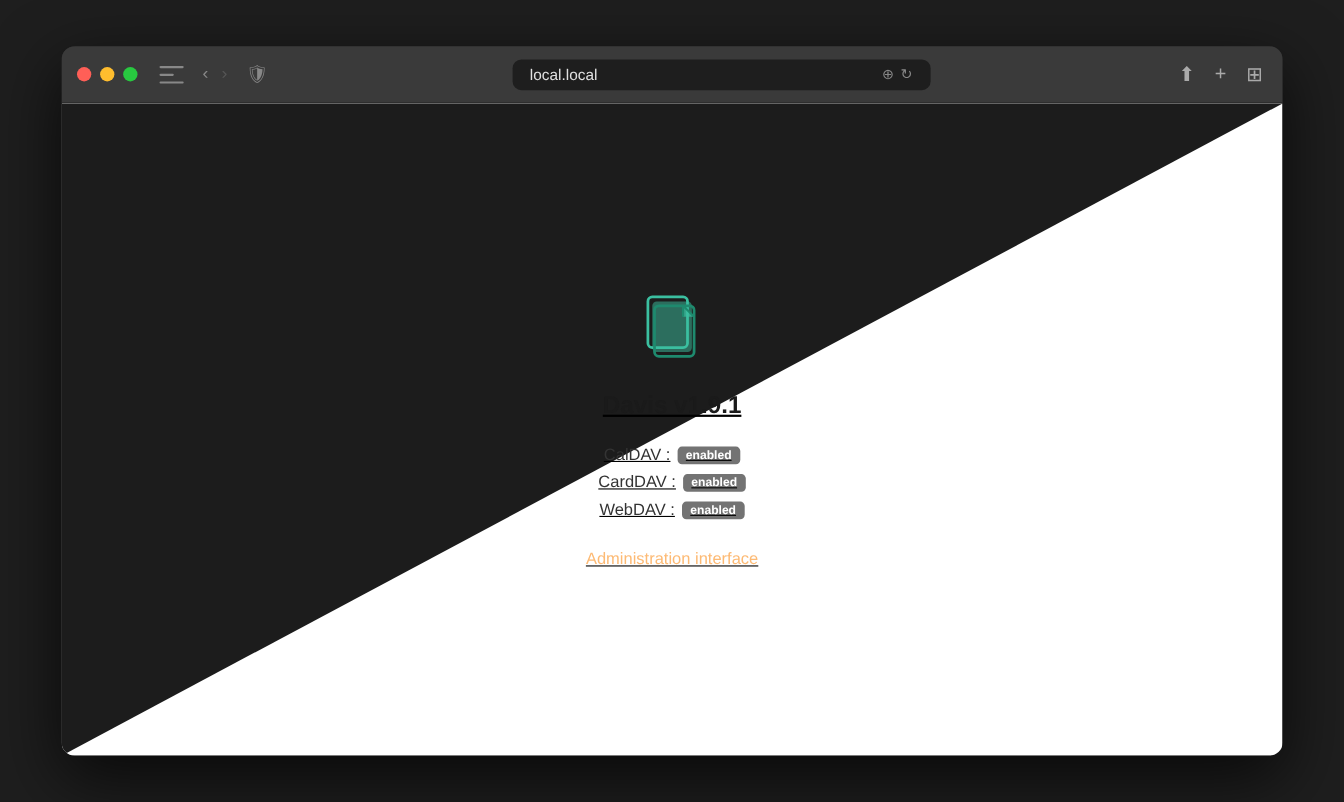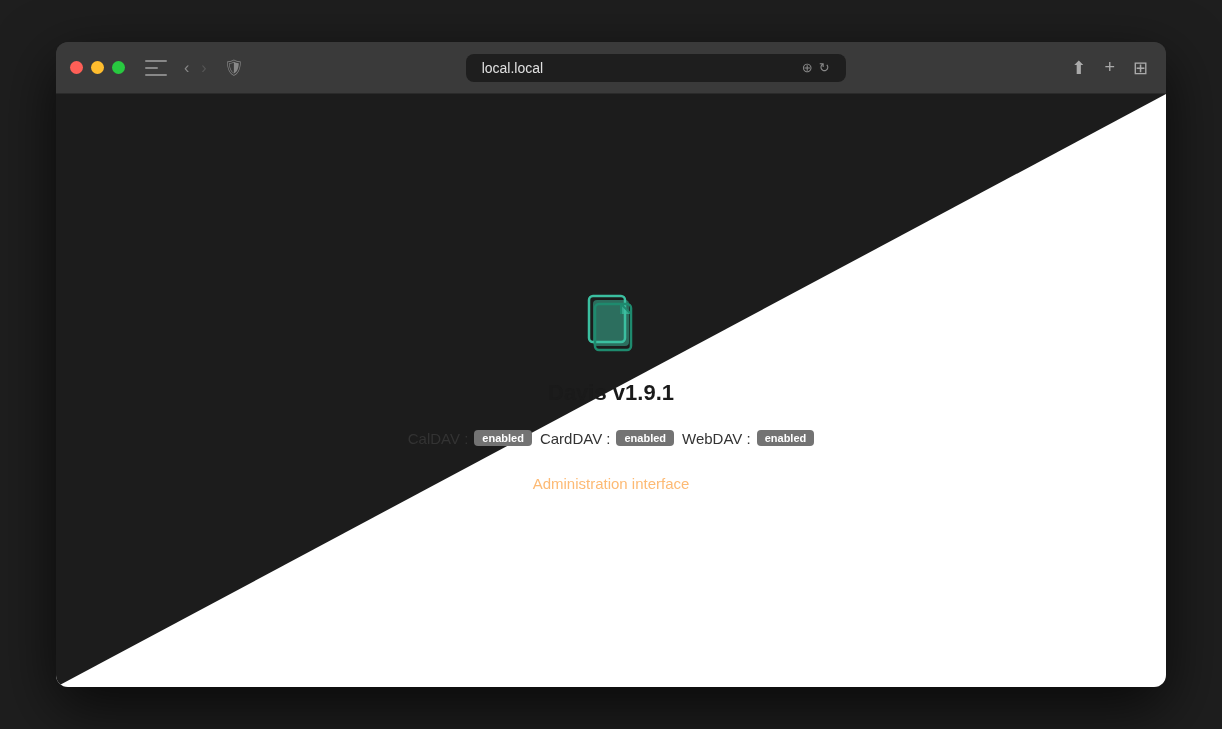--- a/index.html
+++ b/index.html
@@ -174,36 +174,37 @@
       position: absolute;
       top: 0; left: 0;
       width: 100%;
       height: 100%;
       z-index: 2;
       display: flex;
       flex-direction: column;
       align-items: center;
       justify-content: center;
       gap: 0;
+      text-decoration: underline;
     }
 
     .app-logo {
       margin-bottom: 16px;
     }
 
     .app-title {
       font-size: 22px;
       font-weight: 700;
       color: #1a1a1a;
       margin-bottom: 24px;
     }
 
     .status-list {
       display: flex;
-      flex-direction: row;
+      flex-direction: column;
       align-items: center;
       gap: 8px;
       margin-bottom: 28px;
     }
 
     .status-row {
       display: flex;
       align-items: center;
       gap: 6px;
       font-size: 15px;

